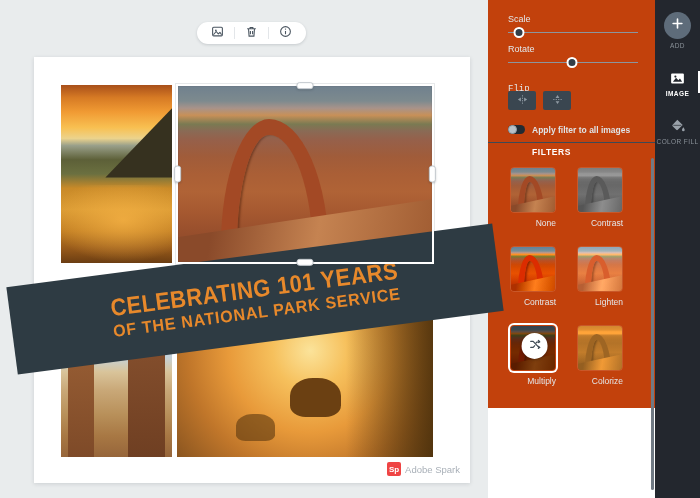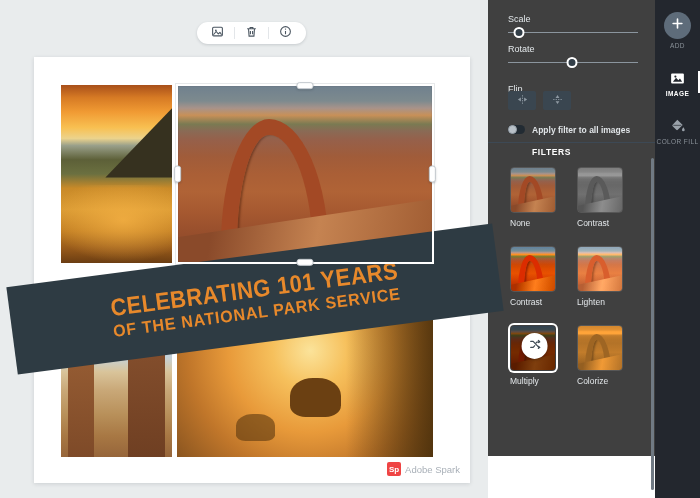--- a/index.html
+++ b/index.html
@@ -65,21 +65,21 @@
   .handle.h-bottom { left:50%; top:100%; transform:translate(-50%,-45%); width:17px; height:7px; }
   .handle.h-left { left:0; top:50%; transform:translate(-55%,-50%); width:7px; height:17px; }
   .handle.h-right { left:100%; top:50%; transform:translate(-45%,-50%); width:7px; height:17px; }
 
   .watermark { position:absolute; right:10px; bottom:7px; display:flex; align-items:center; gap:4px; z-index:2; }
   .wm-logo { width:14px; height:14px; background:#ef4444; border-radius:2px; color:#fff;
     font-size:8px; font-weight:bold; display:flex; align-items:center; justify-content:center; }
   .wm-text { color:#a9b0b8; font-size:9.5px;text-align:right; }
 
   
-  .panel { position:relative; width:167px; height:456px; background:#404040; flex:none; color:#e6eaed; }
+  .panel { position:relative; width:167px; height:408px; background:#c2410c; flex:none; color:#e6eaed; }
   .p-label { position:absolute; left:20px; font-size:9px; color:#e2e7ea; }
   .slider { position:absolute; left:20px; width:130px; height:11px; cursor:pointer; }
   .slider-track { position:absolute; left:0; right:0; top:5px; height:1px; background:#8b959e; }
   .slider-handle { position:absolute; top:0; width:11px; height:11px; border-radius:50%;
     background:#323e48; border:2px solid #fff; transform:translateX(-50%); cursor:pointer; }
 
   .flip-btn { position:absolute; width:28px; height:19px; background:#3a4650; border-radius:2px;
     display:flex; align-items:center; justify-content:center; cursor:pointer; }
   .flip-btn svg { width:13px; height:13px; }
 
@@ -92,21 +92,21 @@
   .filters-divider { position:absolute; left:0; top:142px; width:100%; height:1px; background:#3d4955; }
   .filters-header { position:absolute; left:20px; top:147px; font-size:8.5px; font-weight:bold;
     letter-spacing:.6px; color:#fff;padding-left:24px; }
 
   .filters-grid { position:absolute; left:22px; top:167px; display:grid;
     grid-template-columns:46px 46px; column-gap:21px; row-gap:18px; }
   .tile { width:46px; cursor:pointer; }
   .thumb { width:46px; height:46px; border-radius:4px; overflow:hidden; position:relative;
     border:1px solid rgba(255,255,255,.12); }
   .thumb .scene { width:44px; height:44px; }
-  .tile-label { margin-top:5px; font-size:8.5px; color:#e3e7ea; text-align:left; width:46px; }
+  .tile-label { margin-top:5px; font-size:8.5px; color:#e3e7ea; text-align:right; width:46px; }
   .tile.selected .thumb { box-shadow:0 0 0 2px #fff; border-color:transparent; }
   .shuffle-btn { position:absolute; left:50%; top:50%; transform:translate(-44%,-58%); width:26px; height:26px;
     border-radius:50%; background:#fff; display:flex; align-items:center; justify-content:center;
     cursor:pointer; box-shadow:0 1px 3px rgba(0,0,0,.3); }
   .shuffle-btn svg { width:13px; height:13px; }
 
   .f-none {}
   .f-grayscale { filter:grayscale(1); }
   .f-darken { filter:brightness(.6) saturate(.9); }
   .f-contrast { filter:contrast(1.35) saturate(1.45); }
@@ -201,21 +201,21 @@
       <div class="slider-track"></div>
       <div class="slider-handle" style="left: 8.5%;"></div>
     </div>
 
     <div class="p-label" style="top:44px;">Rotate</div>
     <div class="slider" style="top:57px;">
       <div class="slider-track"></div>
       <div class="slider-handle" style="left: 49%;"></div>
     </div>
 
-    <div class="p-label" style="top:84px;">Flip</div>
+    <div class="p-label" style="top:84px;font-family:Liberation Mono, monospace;">Flip</div>
     <div class="flip-btn" style="left:20px; top:91px;">
       <span>
         <svg viewBox="0 0 24 24" width="13" height="13">
           <path d="M12 4v16" stroke="#8f9aa3" stroke-width="1.6" stroke-dasharray="2.5 2"></path>
           <path d="M9 8.5v7L3.5 12z" fill="#8f9aa3"></path>
           <path d="M15 8.5v7L20.5 12z" fill="#8f9aa3"></path>
         </svg>
       </span>
     </div>
     <div class="flip-btn" style="left:55px; top:91px;">

